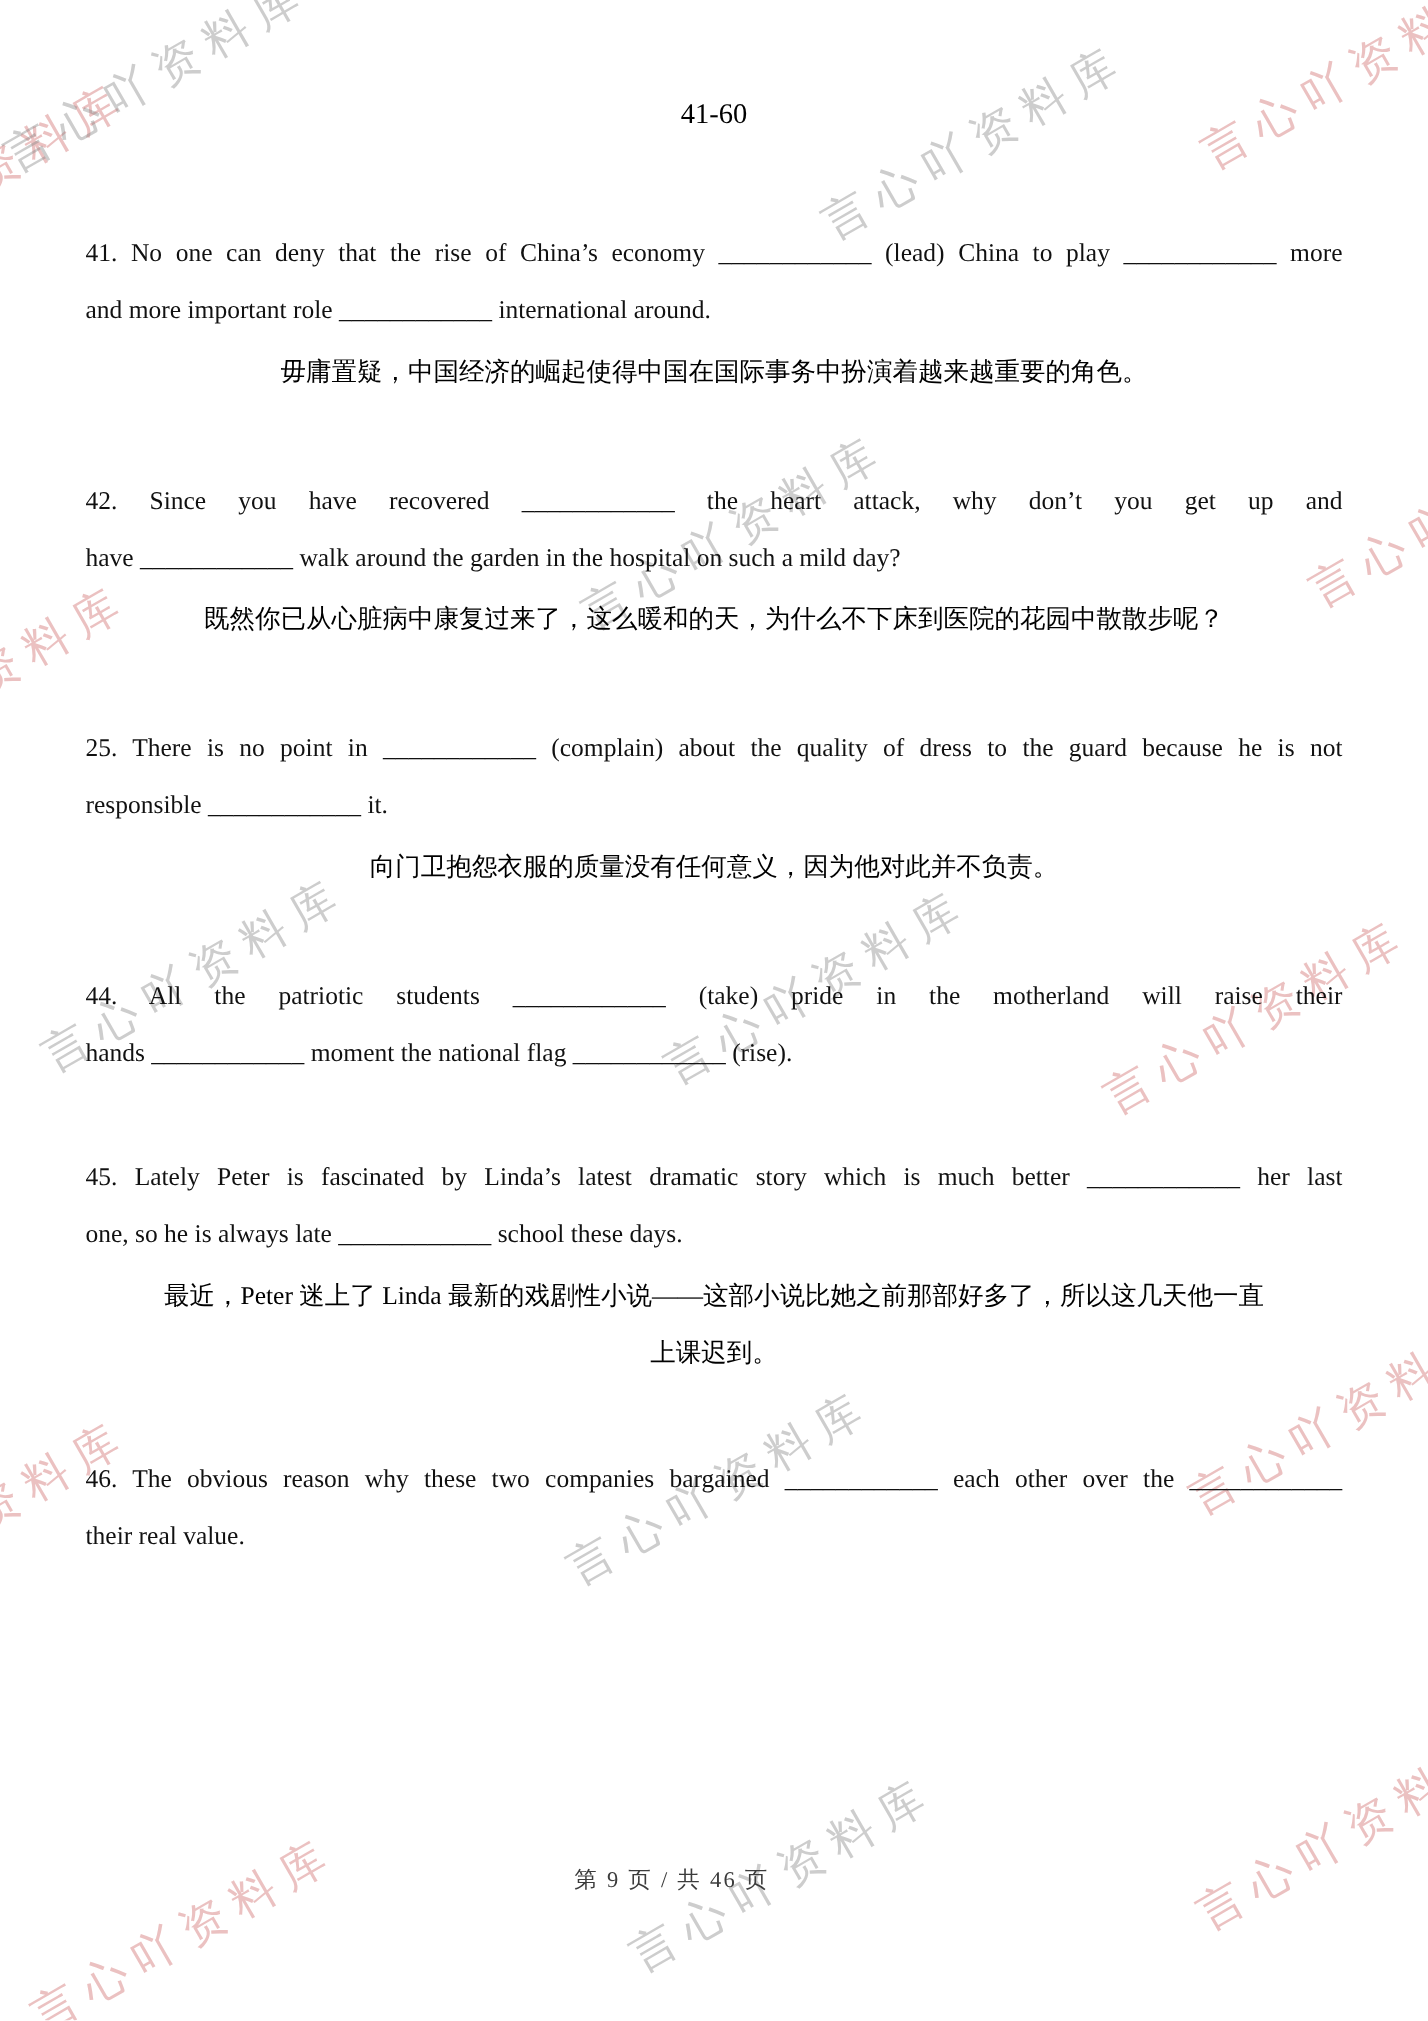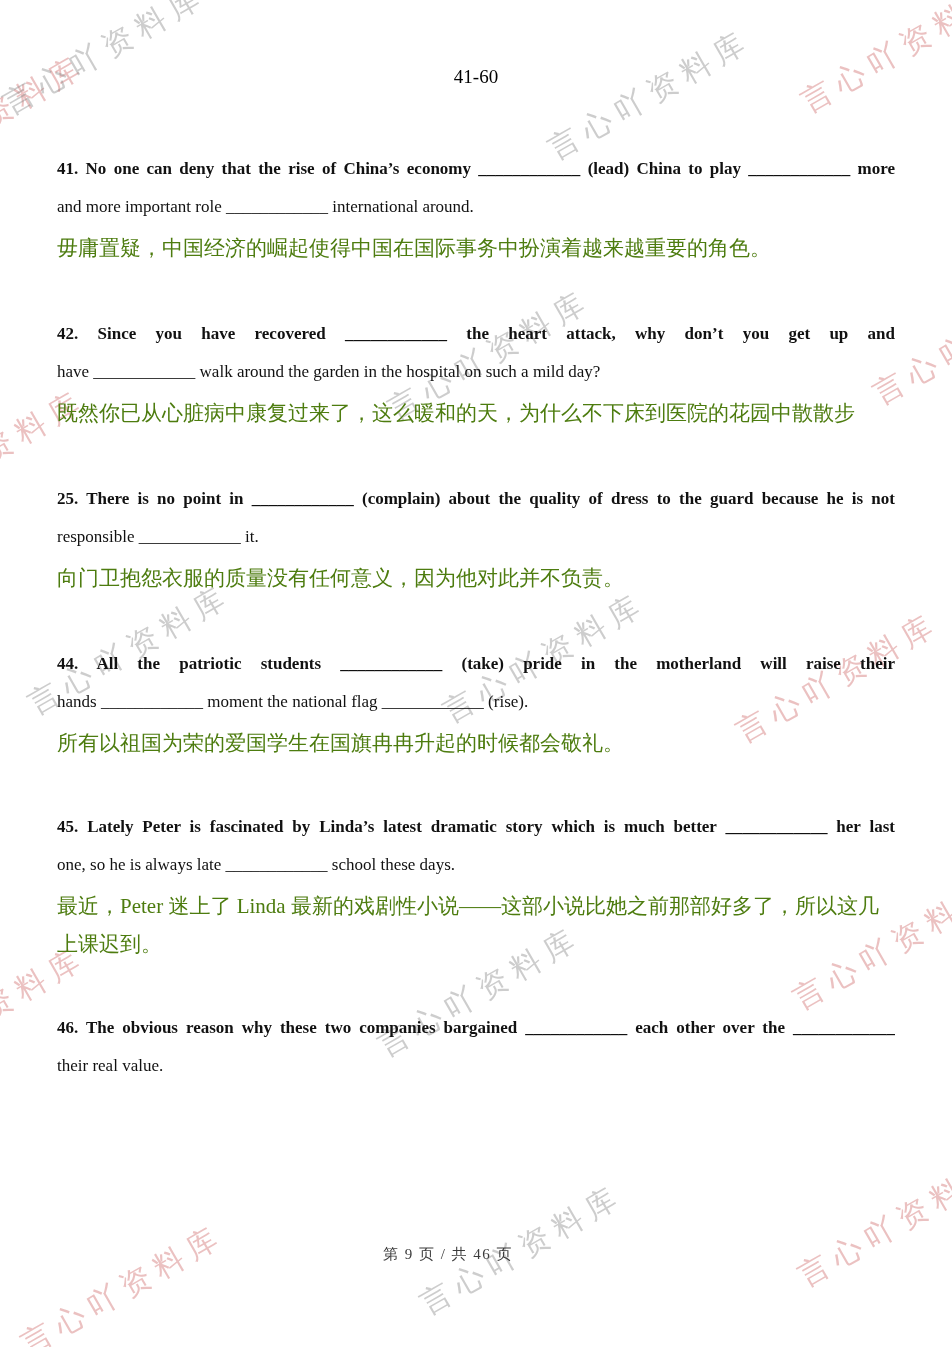--- a/index.html
+++ b/index.html
@@ -48,29 +48,29 @@
   .en-line {
     font-size: 17px;
     line-height: 37.5px;
     height: 37.5px;
     overflow: hidden;
     color: #111111;
   }
   .en-line.just {
     text-align: justify;
     text-align-last: justify;
-    font-weight: bold;
   }
   .cn-block { margin-top: 4px; }
   .cn-line {
-    font-size: 21px;
+    font-size: 17px;
     line-height: 38px;
     height: 38px;
     overflow: hidden;
-    color: #4d7c0f;
+    color: #000000;
+    text-align: center;
   }
   .footer {
     position: absolute;
     left: 0; top: 1242px;
     width: 896px;
     z-index: 1;
     text-align: center;
     font-size: 15px;
     line-height: 24px;
     letter-spacing: 1.5px;
@@ -119,23 +119,20 @@
         <div class="question q43">
           <div class="en-line just">25. There is no point in ____________ (complain) about the quality of dress to the guard because he is not</div>
           <div class="en-line">responsible ____________ it.</div>
           <div class="cn-block">
             <div class="cn-line">向门卫抱怨衣服的质量没有任何意义，因为他对此并不负责。</div>
           </div>
         </div>
         <div class="question q44">
           <div class="en-line just">44. All the patriotic students ____________ (take) pride in the motherland will raise their</div>
           <div class="en-line">hands ____________ moment the national flag ____________ (rise).</div>
-          <div class="cn-block">
-            <div class="cn-line">所有以祖国为荣的爱国学生在国旗冉冉升起的时候都会敬礼。</div>
-          </div>
         </div>
         <div class="question q45">
           <div class="en-line just">45. Lately Peter is fascinated by Linda’s latest dramatic story which is much better ____________ her last</div>
           <div class="en-line">one, so he is always late ____________ school these days.</div>
           <div class="cn-block">
             <div class="cn-line">最近，Peter 迷上了 Linda 最新的戏剧性小说——这部小说比她之前那部好多了，所以这几天他一直</div>
             <div class="cn-line">上课迟到。</div>
           </div>
         </div>
         <div class="question q46">

